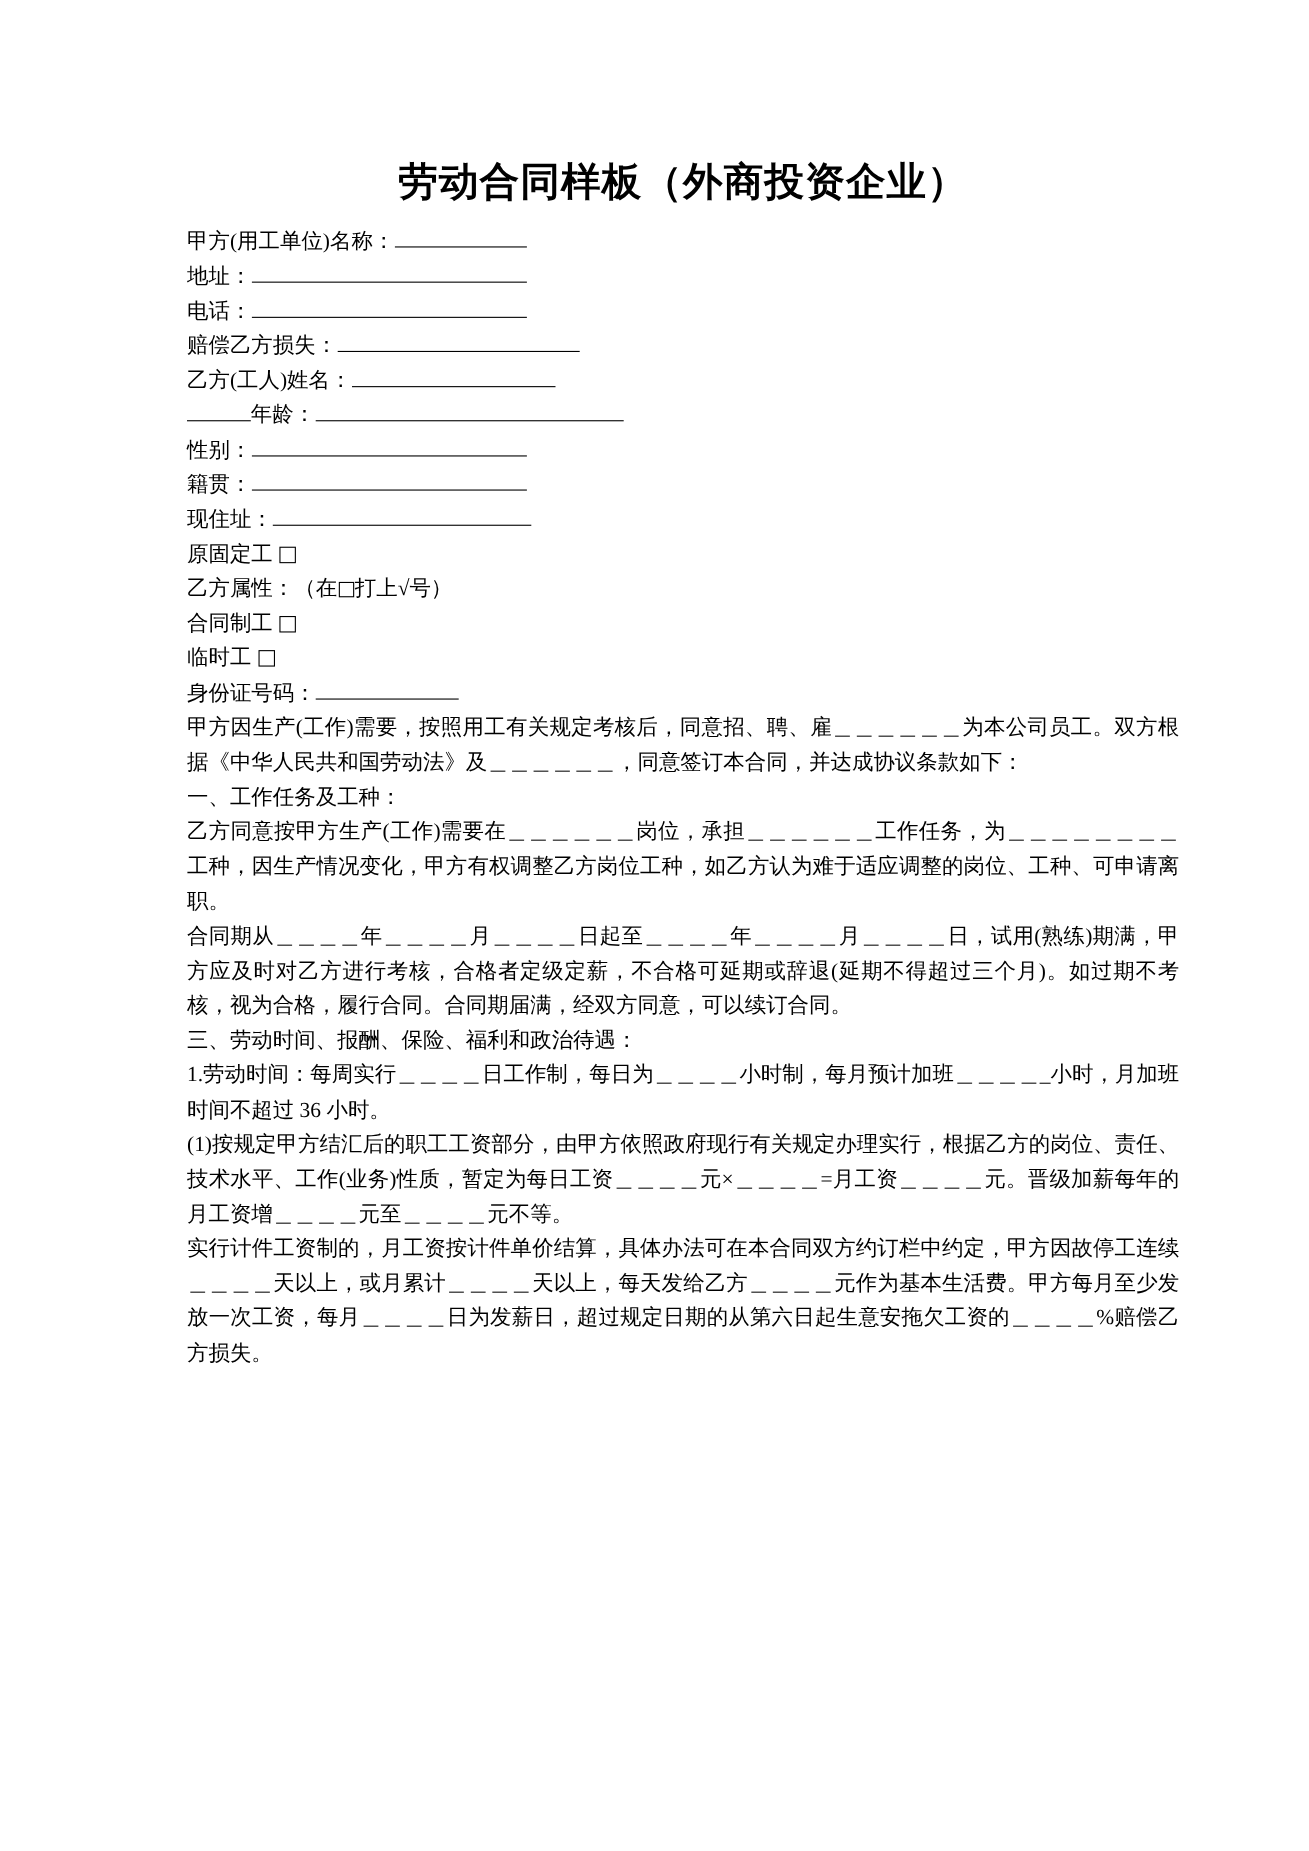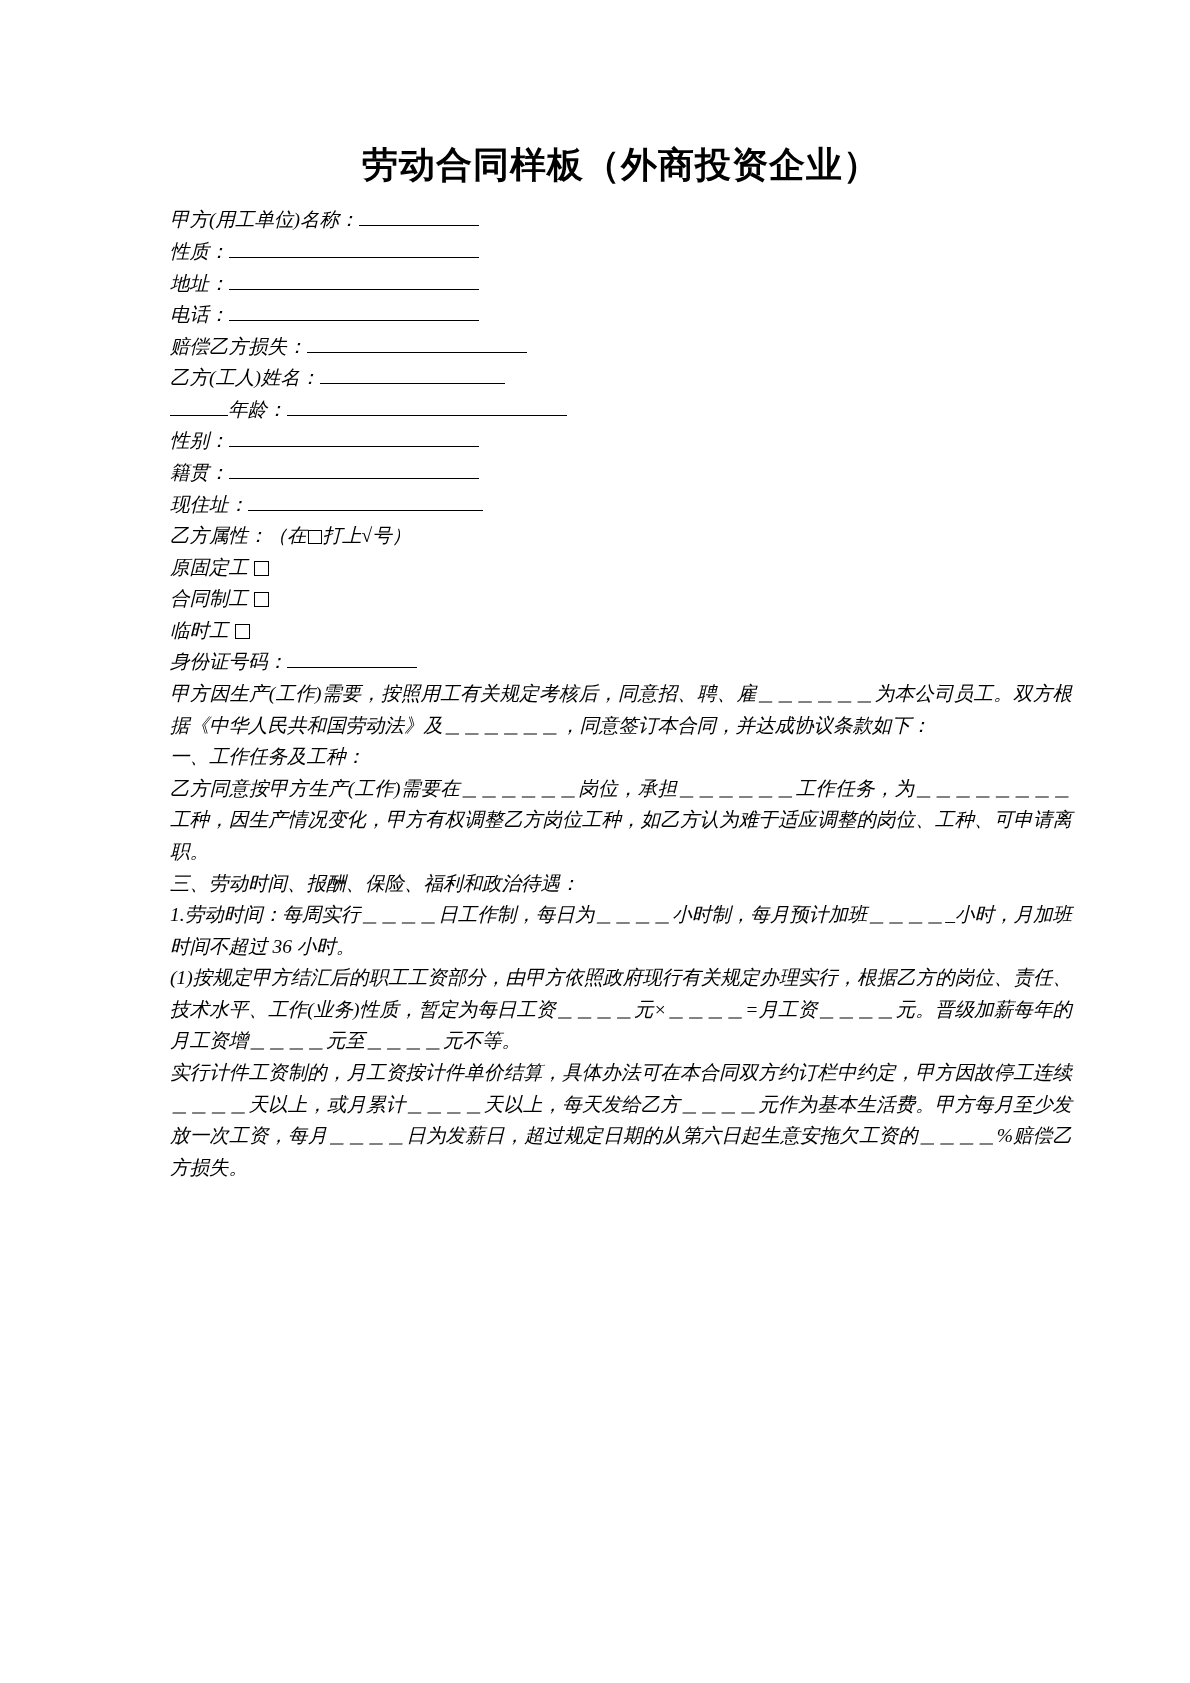--- a/index.html
+++ b/index.html
@@ -26,21 +26,20 @@
     font-weight: bold;
     font-size: 36px;
     text-align: center;
     letter-spacing: 1px;
     margin: 0 0 14px 0;
     line-height: 1.4;
   }
   .body-text {
     font-size: 19.5px;
     line-height: 1.62;
-    font-style: italic;
   }
   .body-text p {
     margin: 0;
     text-align: justify;
     text-justify: inter-ideograph;
   }
   .blank {
     display: inline-block;
     border-bottom: 1px solid #000;
     vertical-align: baseline;
@@ -73,23 +72,20 @@
 <div class="page">
 
   <h1 class="doc-title">劳动合同样板（外商投资企业）</h1>
 
   <div class="body-text">
 
     <p>
       <span>甲方(用工单位)名称：</span><span class="blank" style="width:120px"></span>
     </p>
     <p>
-      <span>性质：</span><span class="blank" style="width:250px"></span>
-    </p>
-    <p>
       <span>地址：</span><span class="blank" style="width:250px"></span>
     </p>
     <p>
       <span>电话：</span><span class="blank" style="width:250px"></span>
     </p>
     <p>
       <span>赔偿乙方损失：</span><span class="blank" style="width:220px"></span>
     </p>
     <p>
       <span>乙方(工人)姓名：</span><span class="blank" style="width:185px"></span>
@@ -101,39 +97,40 @@
       <span>性别：</span><span class="blank" style="width:250px"></span>
     </p>
     <p>
       <span>籍贯：</span><span class="blank" style="width:250px"></span>
     </p>
     <p>
       <span>现住址：</span><span class="blank" style="width:235px"></span>
     </p>
 
     <p>
-      <span>乙方属性：（在</span><span class="chk-inline"></span><span>打上√号）</span>
+      <span>原固定工</span><span class="chk"></span>
     </p>
 
     <p>
-      <span>原固定工</span><span class="chk"></span>
+      <span>乙方属性：（在</span><span class="chk-inline"></span><span>打上√号）</span>
     </p>
     <p>
       <span>合同制工</span><span class="chk"></span>
     </p>
     <p>
       <span>临时工</span><span class="chk"></span>
     </p>
 
     <p>
       <span>身份证号码：</span><span class="blank" style="width:130px"></span>
     </p>
 
     <p>甲方因生产(工作)需要，按照用工有关规定考核后，同意招、聘、雇＿＿＿＿＿＿为本公司员工。双方根据《中华人民共和国劳动法》及＿＿＿＿＿＿，同意签订本合同，并达成协议条款如下：</p>
     <p>一、工作任务及工种：</p>
     <p>乙方同意按甲方生产(工作)需要在＿＿＿＿＿＿岗位，承担＿＿＿＿＿＿工作任务，为＿＿＿＿＿＿＿＿工种，因生产情况变化，甲方有权调整乙方岗位工种，如乙方认为难于适应调整的岗位、工种、可申请离职。</p>
+    <p>合同期从＿＿＿＿年＿＿＿＿月＿＿＿＿日起至＿＿＿＿年＿＿＿＿月＿＿＿＿日，试用(熟练)期满，甲方应及时对乙方进行考核，合格者定级定薪，不合格可延期或辞退(延期不得超过三个月)。如过期不考核，视为合格，履行合同。合同期届满，经双方同意，可以续订合同。</p>
     <p>三、劳动时间、报酬、保险、福利和政治待遇：</p>
     <p>1.劳动时间：每周实行＿＿＿＿日工作制，每日为＿＿＿＿小时制，每月预计加班＿＿＿＿_小时，月加班时间不超过 36 小时。</p>
     <p>(1)按规定甲方结汇后的职工工资部分，由甲方依照政府现行有关规定办理实行，根据乙方的岗位、责任、技术水平、工作(业务)性质，暂定为每日工资＿＿＿＿元×＿＿＿＿=月工资＿＿＿＿元。晋级加薪每年的月工资增＿＿＿＿元至＿＿＿＿元不等。</p>
     <p>实行计件工资制的，月工资按计件单价结算，具体办法可在本合同双方约订栏中约定，甲方因故停工连续＿＿＿＿天以上，或月累计＿＿＿＿天以上，每天发给乙方＿＿＿＿元作为基本生活费。甲方每月至少发放一次工资，每月＿＿＿＿日为发薪日，超过规定日期的从第六日起生意安拖欠工资的＿＿＿＿%赔偿乙方损失。</p>
 
   </div>
 </div>
 
 </body></html>

